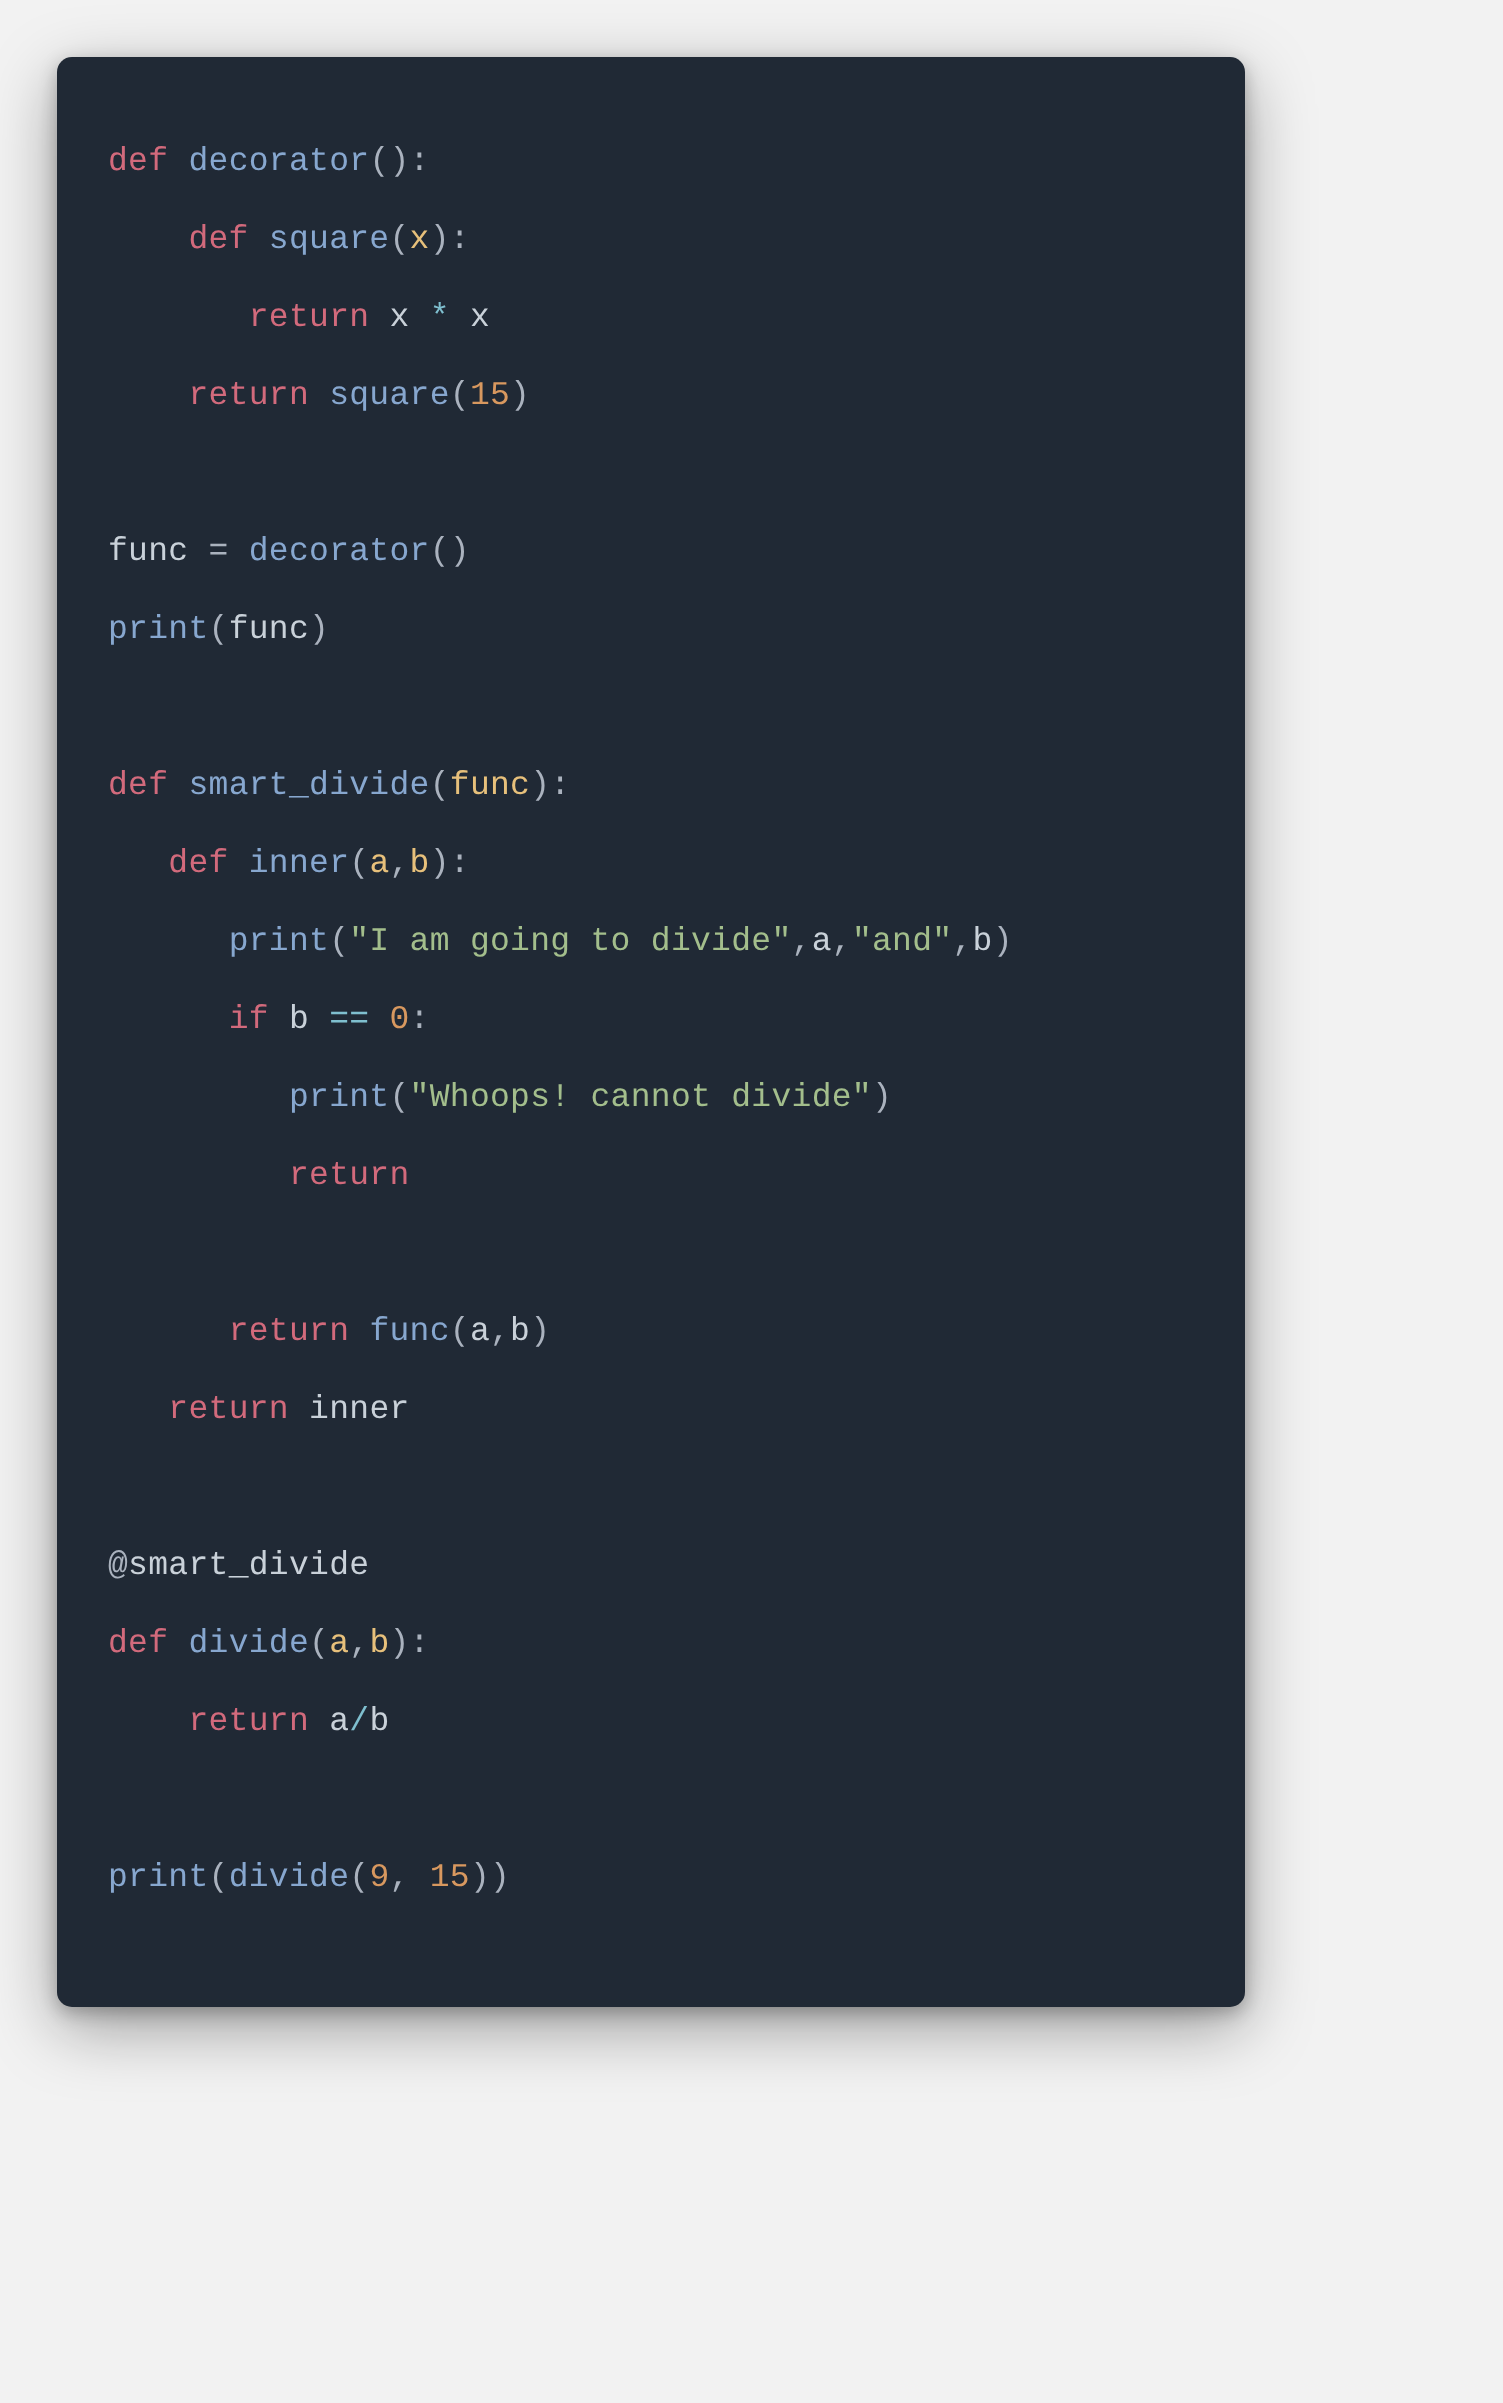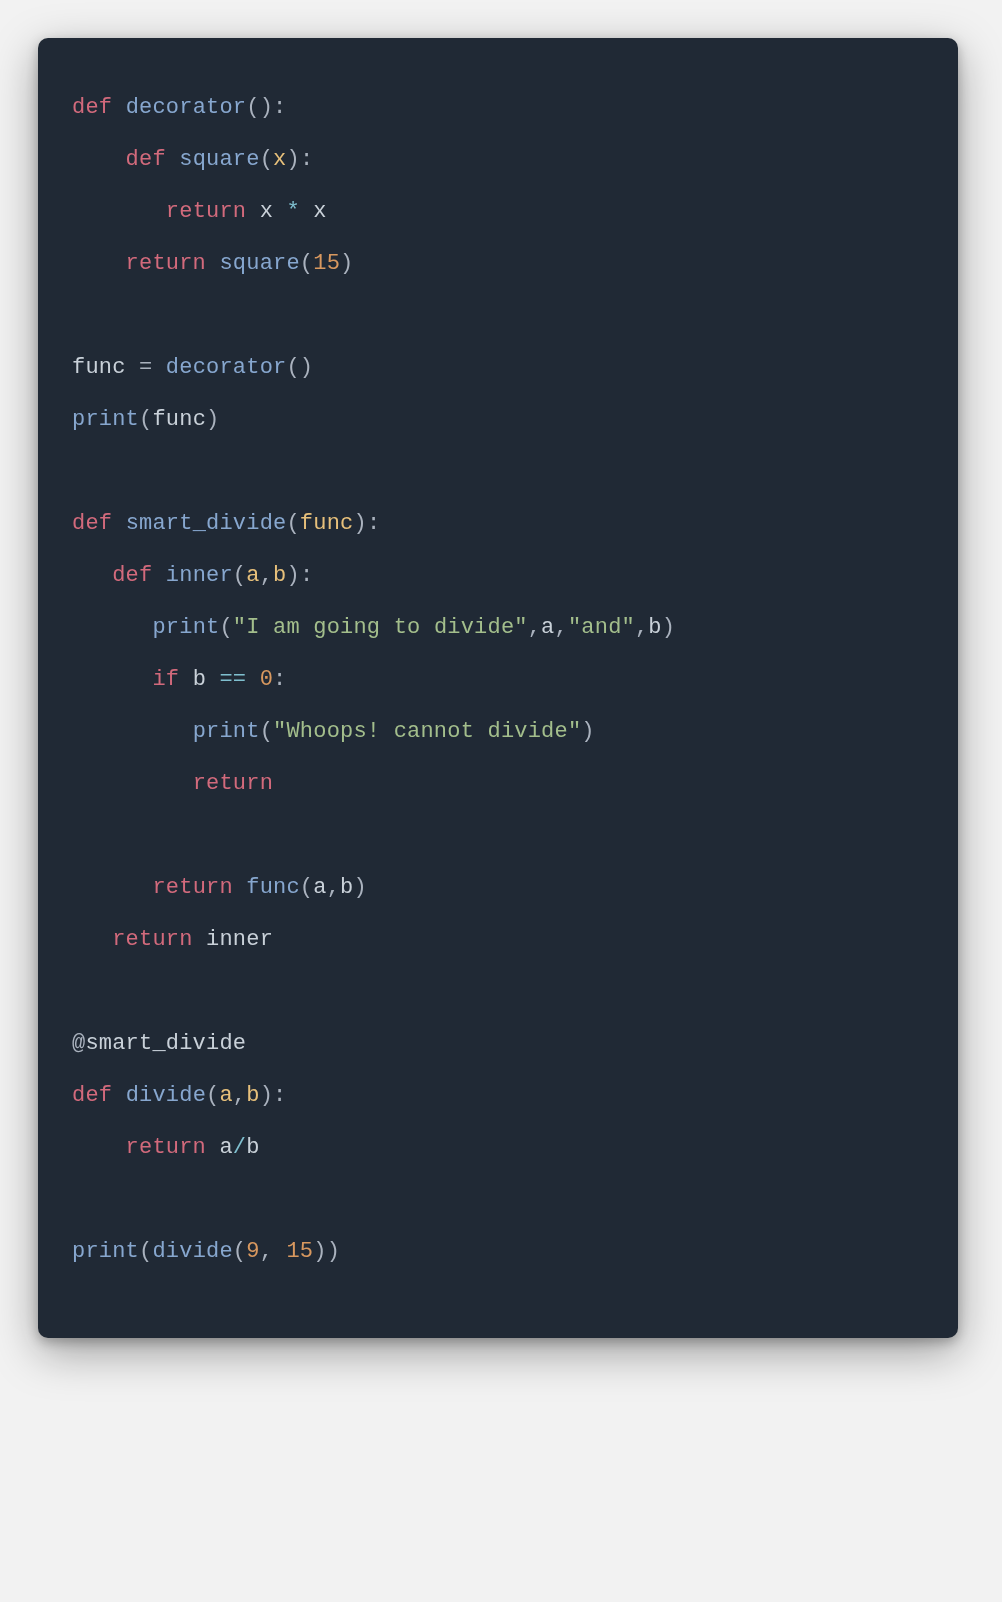--- a/index.html
+++ b/index.html
@@ -7,21 +7,21 @@
     padding: 0;
     width: 1002px;
     height: 1602px;
     background: #f2f2f2;
     font-family: "SFMono-Regular", Consolas, "Liberation Mono", Menlo, monospace;
   }
   .frame {
     position: absolute;
     left: 38px;
     top: 38px;
-    width: 920px;
+    width: 792px;
     height: 1300px;
     background: #202935;
     border-radius: 10px;
     box-shadow: 0 14px 45px rgba(0,0,0,0.35), 0 4px 12px rgba(0,0,0,0.25);
     padding: 44px 34px;
     box-sizing: border-box;
     overflow: hidden;
   }
   pre.code {
     margin: 0;

